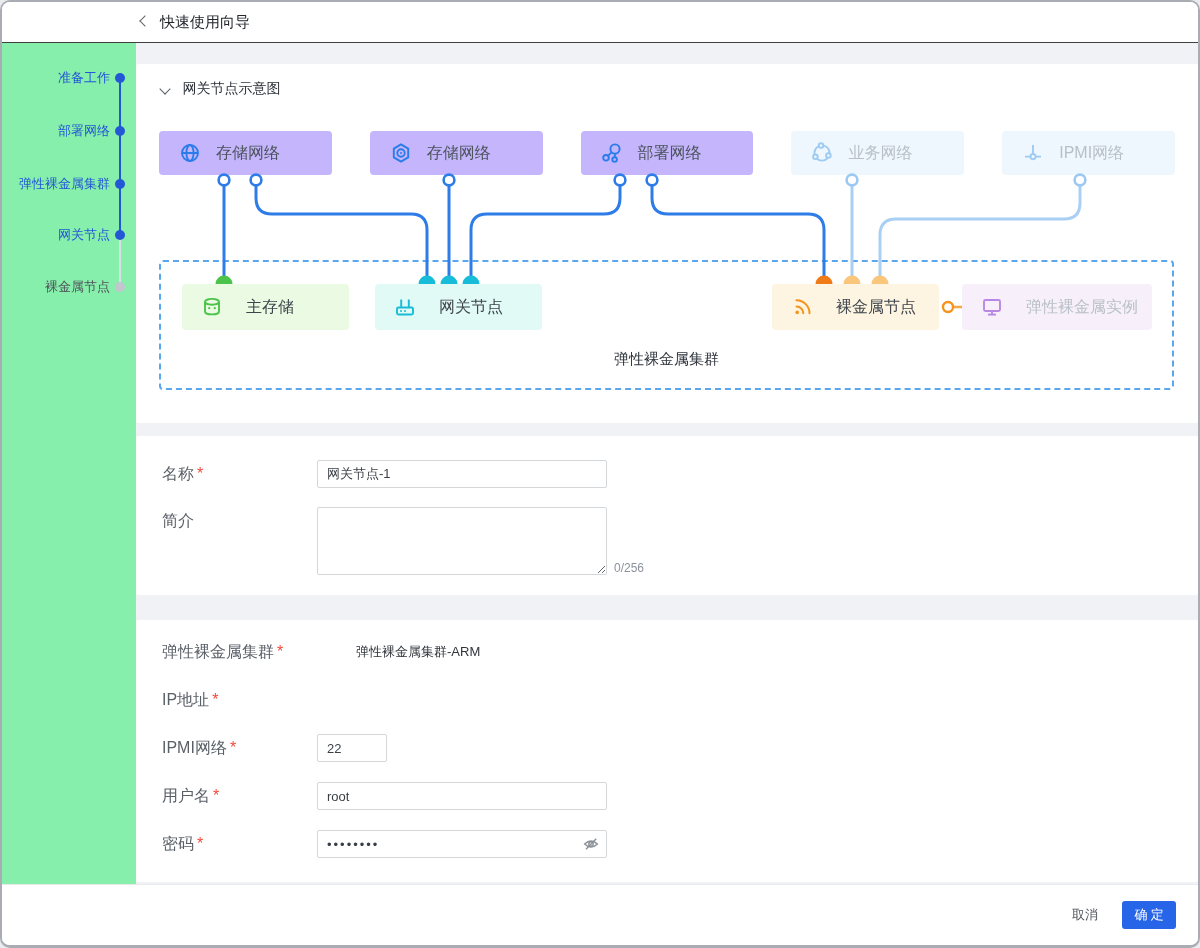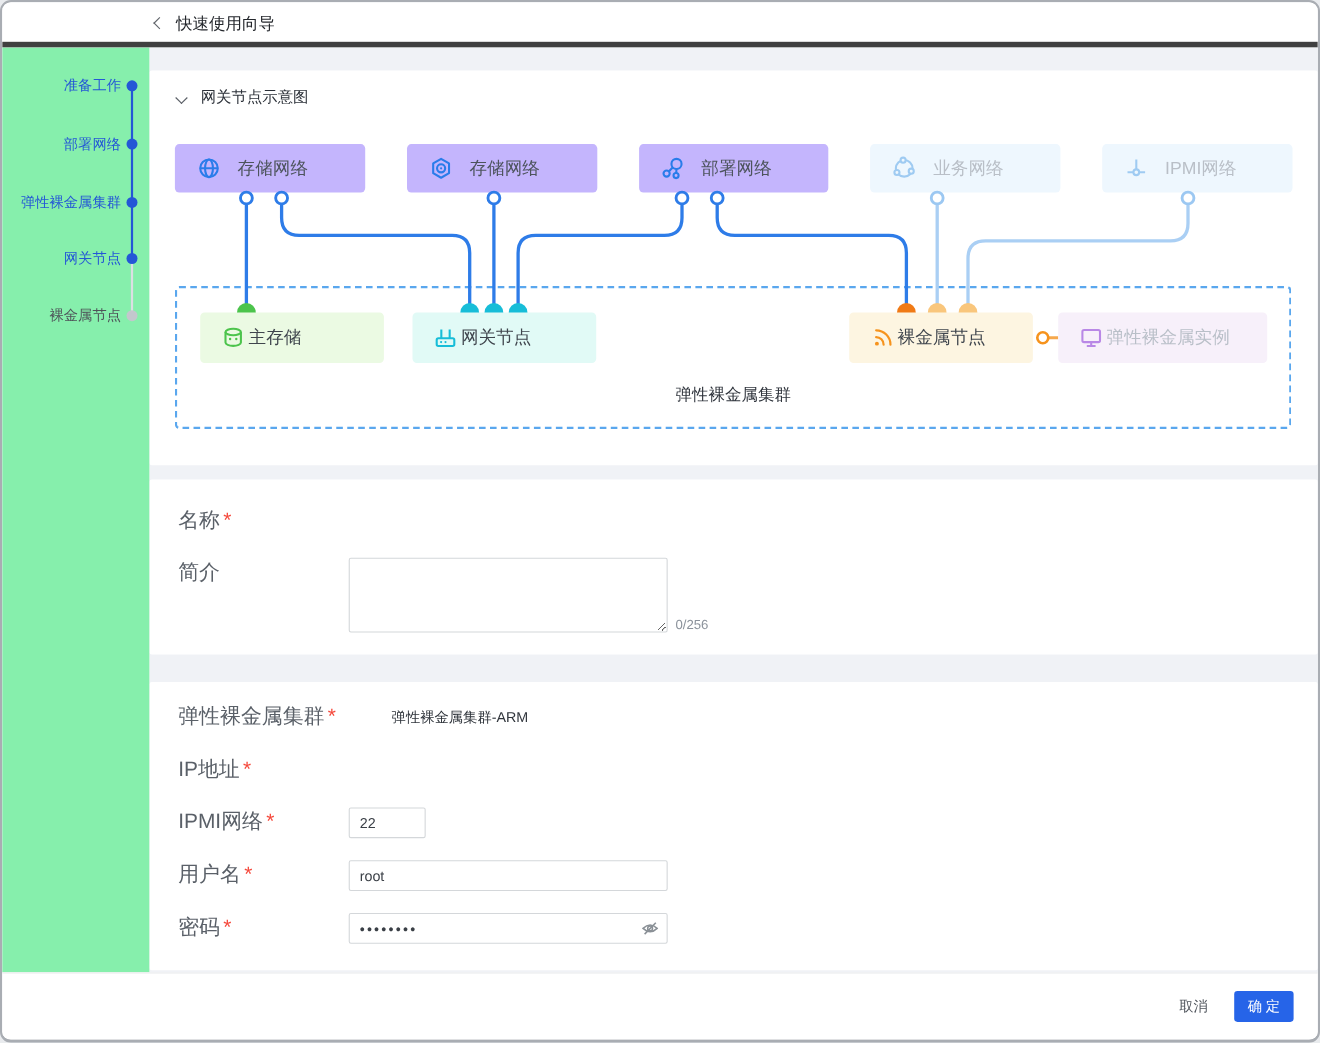--- a/index.html
+++ b/index.html
@@ -2,21 +2,21 @@
 <html><head>
 <meta charset="utf-8">
 <style>
   * { margin:0; padding:0; box-sizing:border-box; }
   html,body { background:#e9ebee; font-family:"Liberation Sans","DejaVu Sans",sans-serif; }
   .app{ position:relative; width:1200px; height:948px; background:#fff;
         border:2px solid #a9adb3; border-bottom-width:3px; border-radius:10px; overflow:hidden; }
 
   
   .topbar{ position:absolute; top:0; left:0; right:0; height:41px; background:#fff;
-           border-bottom:5px solid #404040; z-index:5; }
+           border-bottom:1px solid #404040; z-index:5; }
   .back-btn{ position:absolute; left:136px; top:13px; width:14px; height:14px; cursor:pointer; }
   .back-btn i{ position:absolute; left:3px; top:2px; width:8px; height:8px;
                border-left:1.6px solid #60646a; border-bottom:1.6px solid #60646a;
                transform:rotate(45deg); }
   .topbar-title{ position:absolute; left:158px; top:0; line-height:40px; font-size:15px; color:#24272c; }
 
   
   .sidebar{ position:absolute; top:41px; left:0; width:134px; bottom:61px; background:#86efac; }
   .step-line{ position:absolute; left:117px; width:2px; }
   .step-line.blue{ top:35px; height:157px; background:#2457d6; }
@@ -49,38 +49,38 @@
   .net-box.active .ni{ color:#2a7cea; }
   .net-box.disabled{ background:#eef7fe; color:#b9bfc7; }
   .net-box.disabled .ni{ color:#9fcbf2; }
   .ni svg{ display:block; }
 
   .dashed-box{ position:absolute; left:23px; top:196px; width:1015px; height:130px;
                border:2px dashed #5aa7ee; border-radius:4px; z-index:1; }
   .lines-svg{ position:absolute; left:0; top:0; width:1062px; height:300px; z-index:2; pointer-events:none; }
 
   .node-box{ position:absolute; top:220px; height:46px; border-radius:4px; display:flex;
-             align-items:center; padding-left:18px; gap:2px; font-size:16px; color:#3f454d; z-index:3; }
+             align-items:center; padding-left:18px; gap:22px; font-size:16px; color:#3f454d; z-index:3; }
   .node-storage{ left:46px; width:167px; background:#ebfae3; }
   .node-storage .ni{ color:#4cc44c; }
   .node-gw{ left:239px; width:167px; background:#e1faf6; }
   .node-gw .ni{ color:#17bdd8; }
   .node-bm{ left:636px; width:167px; background:#fdf5e1; }
   .node-bm .ni{ color:#f6931d; }
   .node-inst{ left:826px; width:190px; background:#f7f0fa; color:#b9bfc8; }
   .node-inst .ni{ color:#b988e6; }
 
   .cluster-label{ position:absolute; left:23px; top:286px; width:1015px; text-align:center;
                   font-size:15px; color:#2f343c; z-index:2; }
 
   
   .form-row{ display:flex; margin-left:26px; margin-bottom:19px; }
   .card2 .pad{ padding-top:24px; } .card3 .pad{ padding-top:18px; }
   .card3 .form-row{ margin-bottom:20px; }
-  .f-label{ width:155px; font-size:19px; color:#5a6068; line-height:28px; white-space:nowrap; }
+  .f-label{ width:155px; font-size:16px; color:#5a6068; line-height:28px; white-space:nowrap; }
   .req{ color:#f5483b; margin-left:3px; }
   .f-input{ width:290px; height:28px; border:1px solid #d4d7da; border-radius:2px; padding:0 9px;
             font-size:13px; color:#3a3f46; font-family:"Liberation Sans","DejaVu Sans",sans-serif; outline:none; background:#fff; }
   .f-input.short{ width:70px; }
   .f-static{ font-size:13px; color:#2f343b; line-height:28px;margin-left:39px; }
   .desc-wrap{ display:flex; align-items:flex-end; }
   .f-textarea{ width:290px; height:68px; border:1px solid #d4d7da; border-radius:2px; padding:5px 9px;
                font-size:13px; color:#3a3f46; resize:both;
                font-family:"Liberation Sans","DejaVu Sans",sans-serif; outline:none; }
   .counter{ font-size:12px; color:#8b929b; margin-left:7px; line-height:14px; }
@@ -282,20 +282,21 @@
         <span>弹性裸金属实例</span>
       </div>
 
       <div class="cluster-label">弹性裸金属集群</div>
     </div>
 
     <div class="card card2">
       <div class="pad"></div>
       <div class="form-row">
         <span class="f-label"><span>名称</span><span class="req">*</span></span>
+        <input class="f-input" value="网关节点-1" style="">
       </div>
       <div class="form-row">
         <span class="f-label"><span>简介</span></span>
         <span class="desc-wrap">
           <textarea class="f-textarea" value="" style=""></textarea>
           <span class="counter">0/256</span>
         </span>
       </div>
     </div>
 

